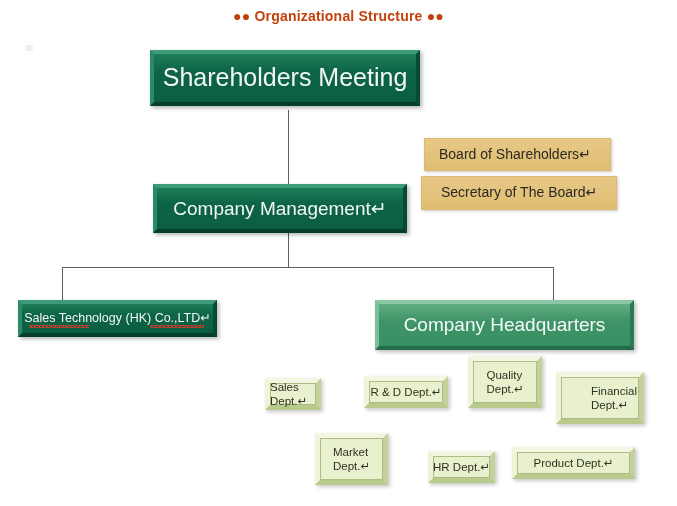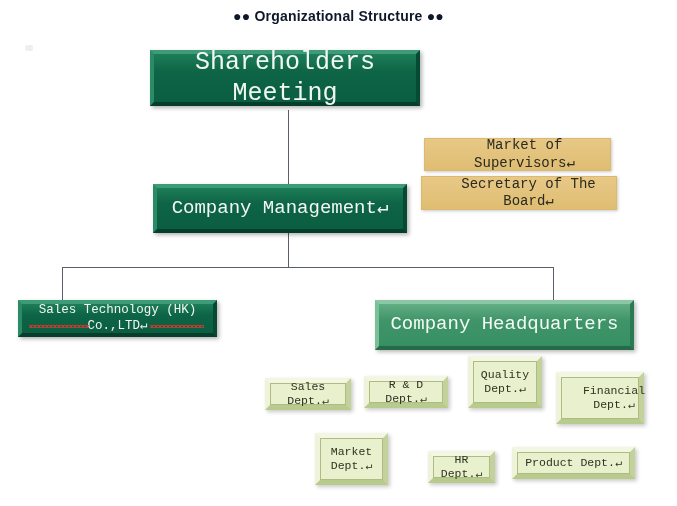--- a/index.html
+++ b/index.html
@@ -20,44 +20,43 @@
 
   
   #chart-title {
     position: absolute;
     left: 0;
     top: 8px;
     width: 677px;
     text-align: center;
     font-size: 14px;
     font-weight: bold;
-    color: #0f172a;
+    color: #c2410c;
     letter-spacing: 0.2px;
     white-space: nowrap;
   }
 
   
   .connector-v, .connector-h {
     position: absolute;
     background: #59606b;
   }
   .connector-v { width: 1px; }
   .connector-h { height: 1px; }
 
   
   .node {
     position: absolute;
     box-sizing: border-box;
     display: flex;
     align-items: center;
     justify-content: center;
-    text-align: center;
+    text-align: left;
     line-height: 1.25;
     white-space: pre-line;
-    font-family: Liberation Mono, monospace;
   }
 
   
   .node.dark-green {
     background:
       linear-gradient(180deg, #1d7d58 0%, #0d6446 38%, #0b5e41 100%);
     color: #f2f7f4;
     border-top: 4px solid #3e9b78;
     border-left: 4px solid #2b8b67;
     border-right: 4px solid #064a33;
@@ -149,38 +148,38 @@
 
   <div class="node dark-green size-xl" style="left:150px; top:50px; width:270px; height:56px;">
     <span class="node-label">Shareholders Meeting</span>
   </div>
 
   <div class="node dark-green size-lg" style="left:153px; top:184px; width:254px; height:49px;">
     <span class="node-label">Company Management↵</span>
   </div>
 
   <div class="node tan size-md" style="left:424px; top:138px; width:187px; height:33px; justify-content:flex-start; padding-left:14px;">
-    <span class="node-label">Market of Supervisors↵</span>
+    <span class="node-label">Board of Shareholders↵</span>
   </div>
 
   <div class="node tan size-md" style="left:421px; top:176px; width:196px; height:34px; justify-content:flex-start; padding-left:19px;">
     <span class="node-label">Secretary of The Board↵</span>
   </div>
 
   <div class="node dark-green size-sm" style="left:18px; top:300px; width:199px; height:37px;">
     <span class="node-label">Sales Technology (HK) Co.,LTD↵</span>
   </div>
   <div class="squiggle" style="left:29px; top:325px; width:60px;"></div>
   <div class="squiggle" style="left:150px; top:325px; width:54px;"></div>
 
   <div class="node mid-green size-lg" style="left:375px; top:300px; width:259px; height:50px;">
     <span class="node-label">Company Headquarters</span>
   </div>
 
-  <div class="node pale size-xs" style="left:265px; top:378px; width:86px; height:32px;">
+  <div class="node pale size-xs" style="left:265px; top:378px; width:56px; height:32px;">
     <span class="node-label">Sales Dept.↵</span>
   </div>
 
   <div class="node pale size-xs" style="left:364px; top:376px; width:84px; height:32px;">
     <span class="node-label">R &amp; D Dept.↵</span>
   </div>
 
   <div class="node pale size-xs" style="left:468px; top:356px; width:74px; height:52px;">
     <span class="node-label">Quality
 Dept.↵</span>

